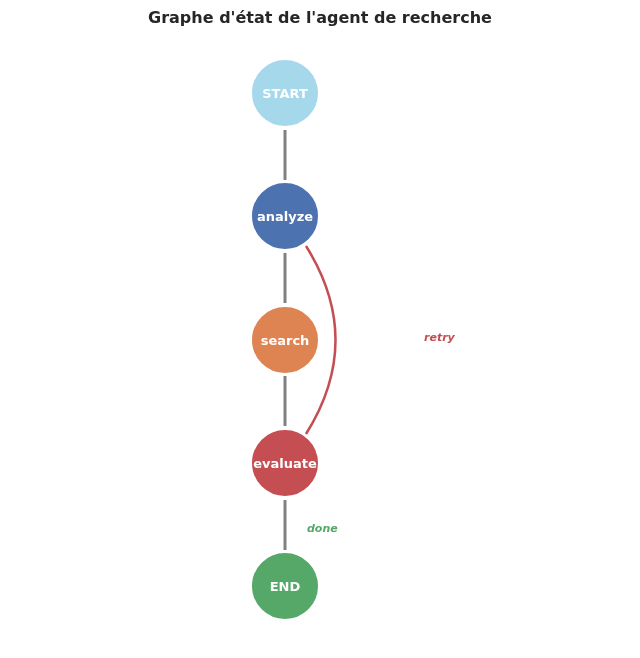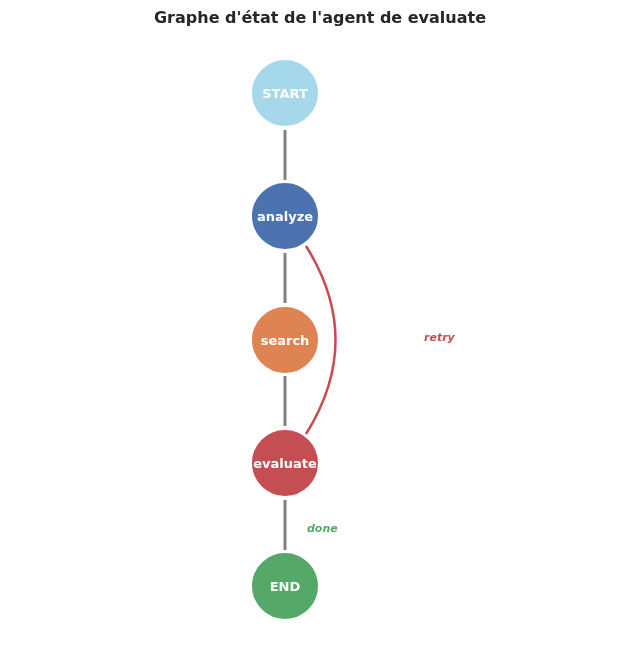--- a/index.html
+++ b/index.html
@@ -5,21 +5,21 @@
     html, body { margin: 0; padding: 0; background: #ffffff; }
     body { width: 640px; height: 658px; position: relative; overflow: hidden; font-family: "DejaVu Sans", sans-serif; }
     .title { position: absolute; top: 8px; left: 0; width: 640px; text-align: center; font-size: 16px; font-weight: bold; color: #262626; }
     svg { position: absolute; left: 0; top: 0; }
     .node-label { font-family: "DejaVu Sans", sans-serif; font-size: 13px; font-weight: bold; fill: #ffffff; }
     .edge-label { font-family: "DejaVu Sans", sans-serif; font-size: 11px; font-weight: bold; font-style: italic; }
   </style>
 </head>
 <body>
 
-<div class="title">Graphe d'état de l'agent de evaluate</div>
+<div class="title">Graphe d'état de l'agent de recherche</div>
 
 <svg width="640" height="658" viewBox="0 0 640 658">
 
   <line x1="285" y1="130" x2="285" y2="180" stroke="#808080" stroke-width="3"></line>
   <line x1="285" y1="253" x2="285" y2="303" stroke="#808080" stroke-width="3"></line>
   <line x1="285" y1="376" x2="285" y2="426" stroke="#808080" stroke-width="3"></line>
   <line x1="285" y1="500" x2="285" y2="550" stroke="#808080" stroke-width="3"></line>
 
   <path d="M306,434 Q365,340 306,246" fill="none" stroke="#c44e52" stroke-width="2.5"></path>
 

